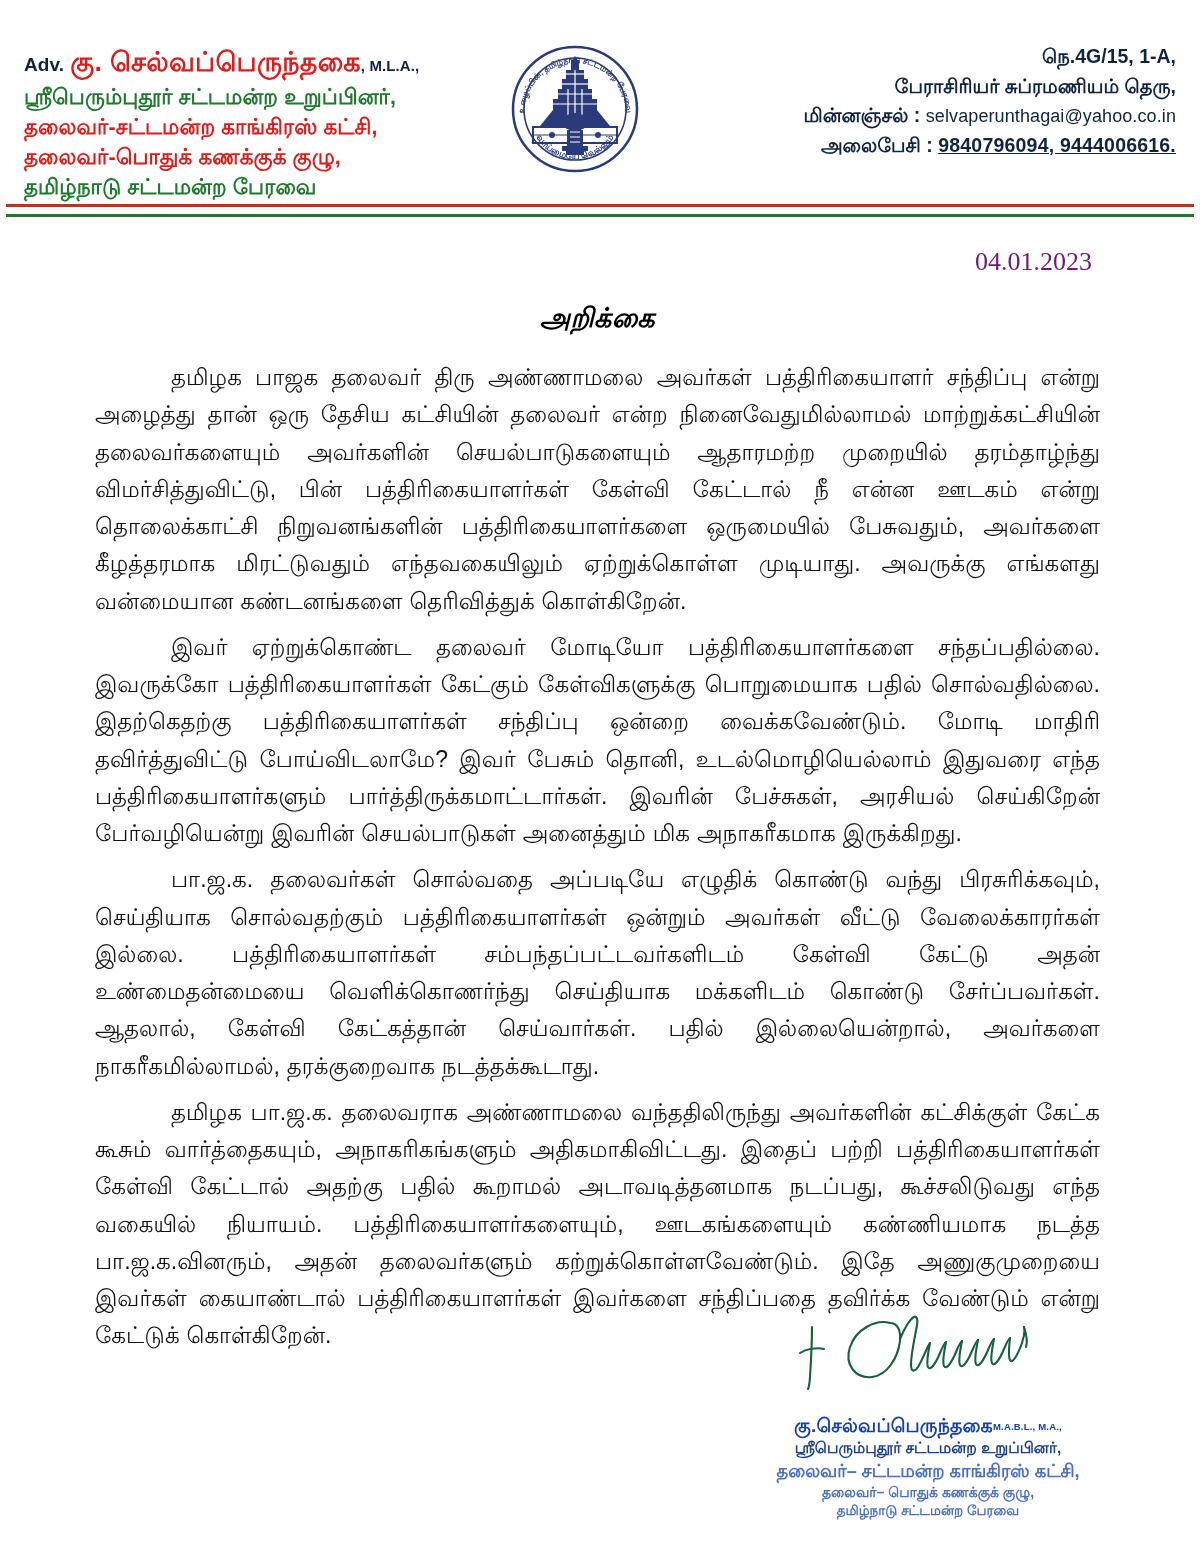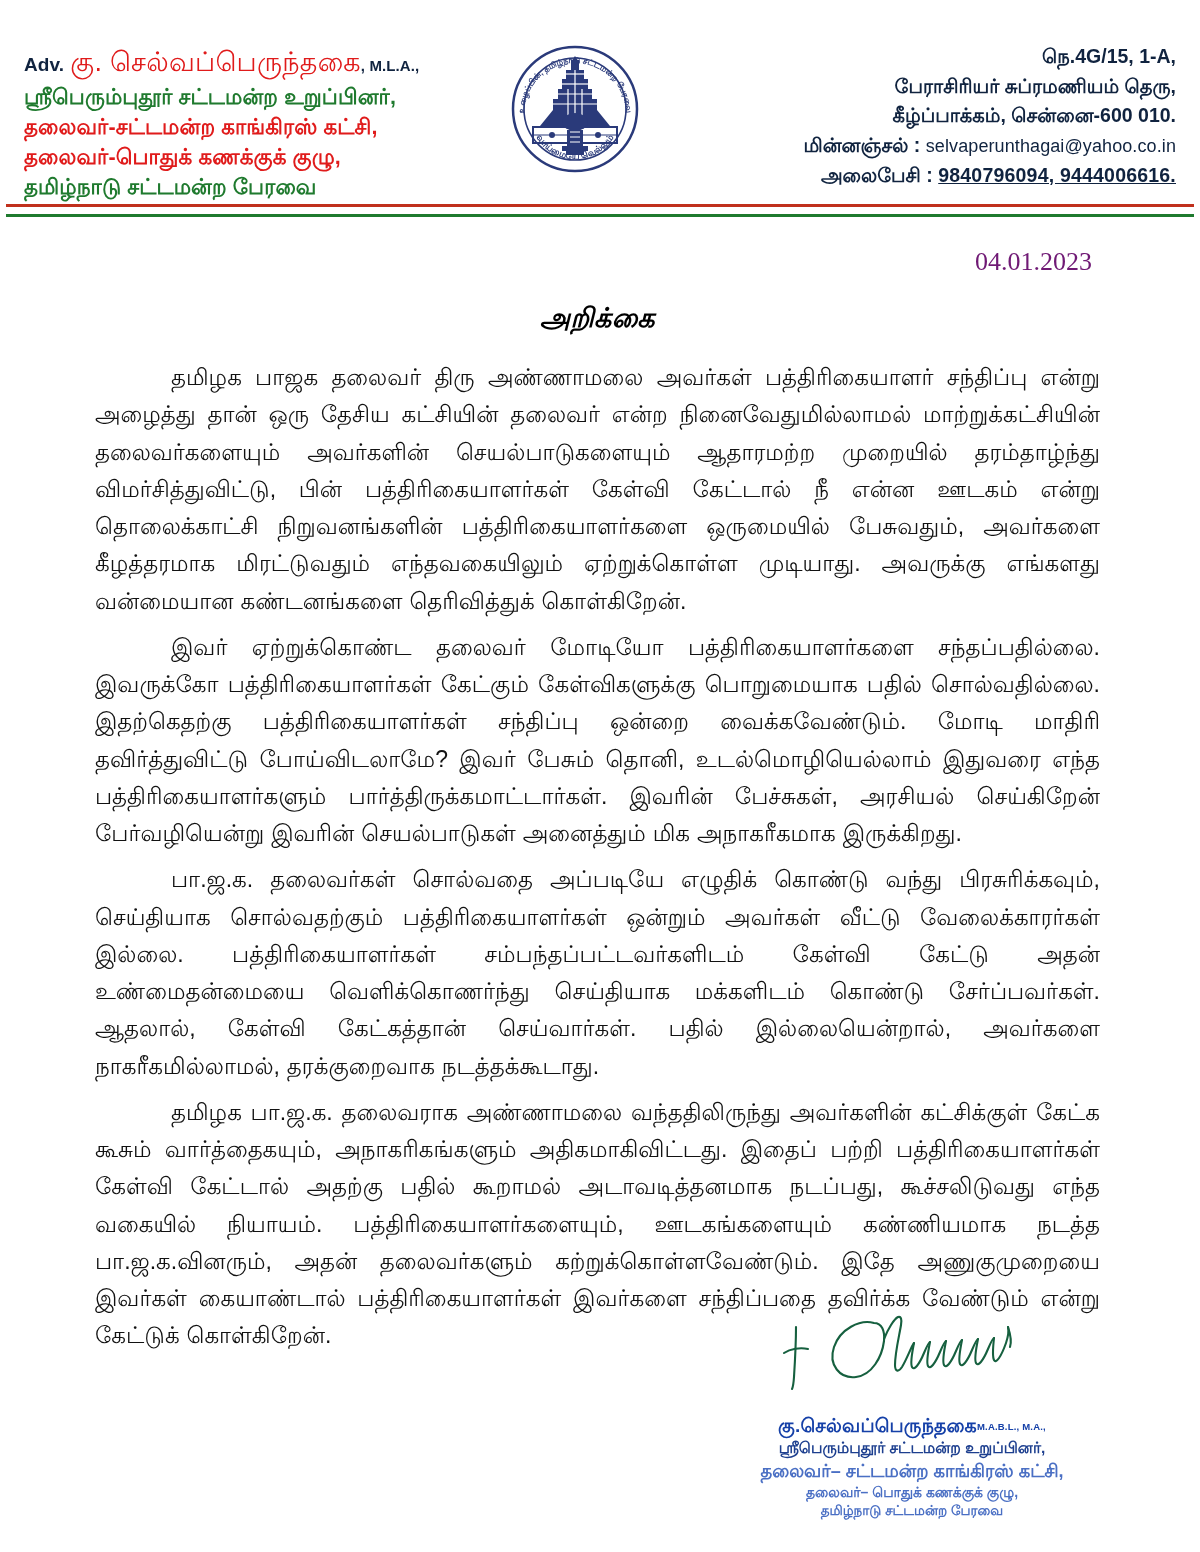--- a/index.html
+++ b/index.html
@@ -40,21 +40,21 @@
   }
   .ln-name { font-size: 22px; }
   .adv-prefix {
     color: #10233f;
     font-size: 19px;
     font-weight: bold;
   }
   .name-red {
     color: #e01b1b;
     font-size: 27px;
-    font-weight: normal;
+    font-weight: bold;
     letter-spacing: .3px;
   }
   .mla-suffix {
     color: #10233f;
     font-size: 15px;
     font-weight: bold;
   }
   .c-green { color: #1f7a2e; }
   .c-red   { color: #e01b1b; }
 
@@ -133,21 +133,21 @@
     text-indent: 76px;
     color: #121212;
     margin: 0 0 9px 0;
     word-spacing: .5px;
   }
   .para:last-child { margin-bottom: 0; }
 
   
   .sign-zone {
     position: absolute;
-    right: 88px;
+    right: 72px;
     bottom: 22px;
     width: 400px;
     text-align: center;
   }
   .signature {
     height: 96px;
     display: flex;
     justify-content: center;
     align-items: flex-end;
   }
@@ -245,21 +245,20 @@
       </text>
       <text font-size="9" fill="#2a3a7a" font-family="'Liberation Sans',sans-serif" font-weight="bold">
         <textPath href="#arcBot" startOffset="50%" text-anchor="middle">வாய்மையே வெல்லும்</textPath>
       </text>
     </svg>
   </div>
 
   <div class="lh-right">
     <div class="ad">நெ.4G/15, 1-A,</div>
     <div class="ad">பேராசிரியர் சுப்ரமணியம் தெரு,</div>
-    <div class="ad">கீழ்ப்பாக்கம், சென்னை-600 010.</div>
     <div class="ad ad-mail">
       <span>மின்னஞ்சல் :</span>
       <span class="mail-val">selvaperunthagai@yahoo.co.in</span>
     </div>
     <div class="ad ad-phone">
       <span>அலைபேசி :</span>
       <span class="ph-nums">9840796094, 9444006616.</span>
     </div>
   </div>
 </header>

